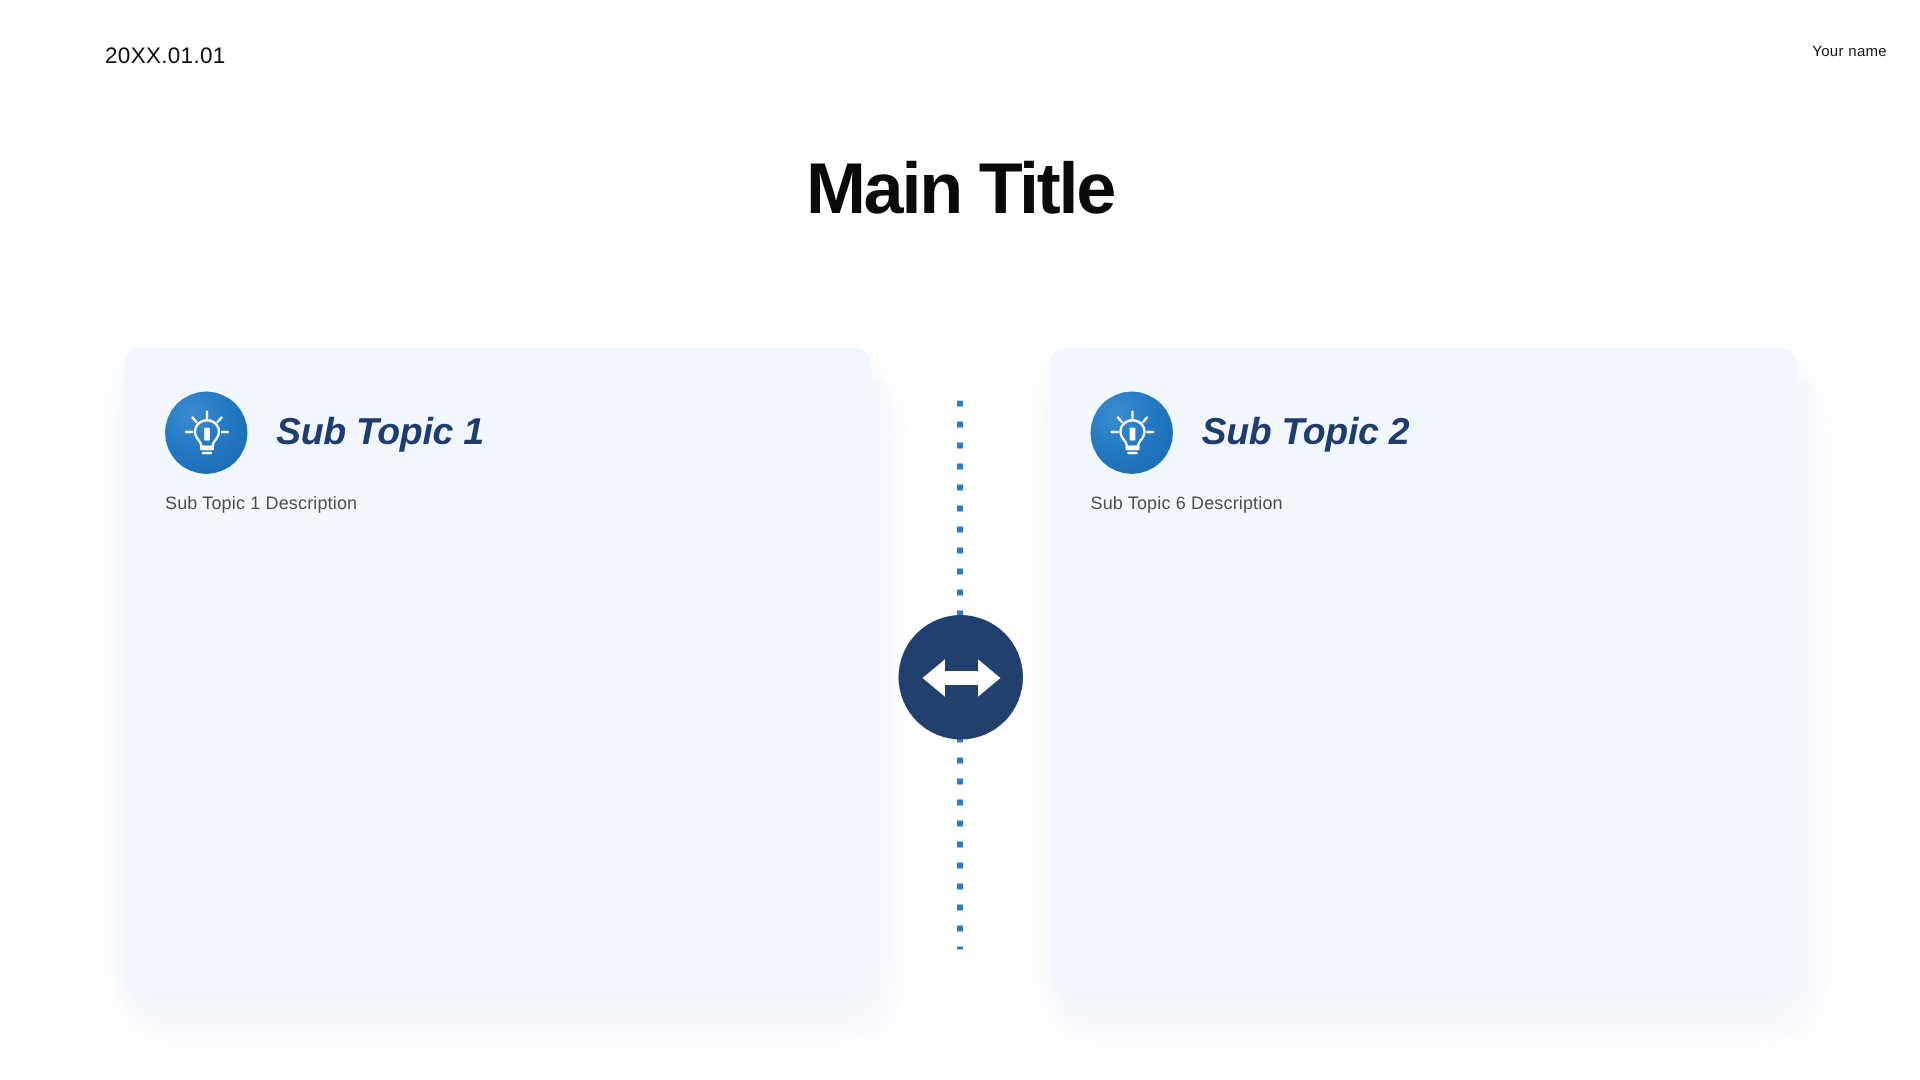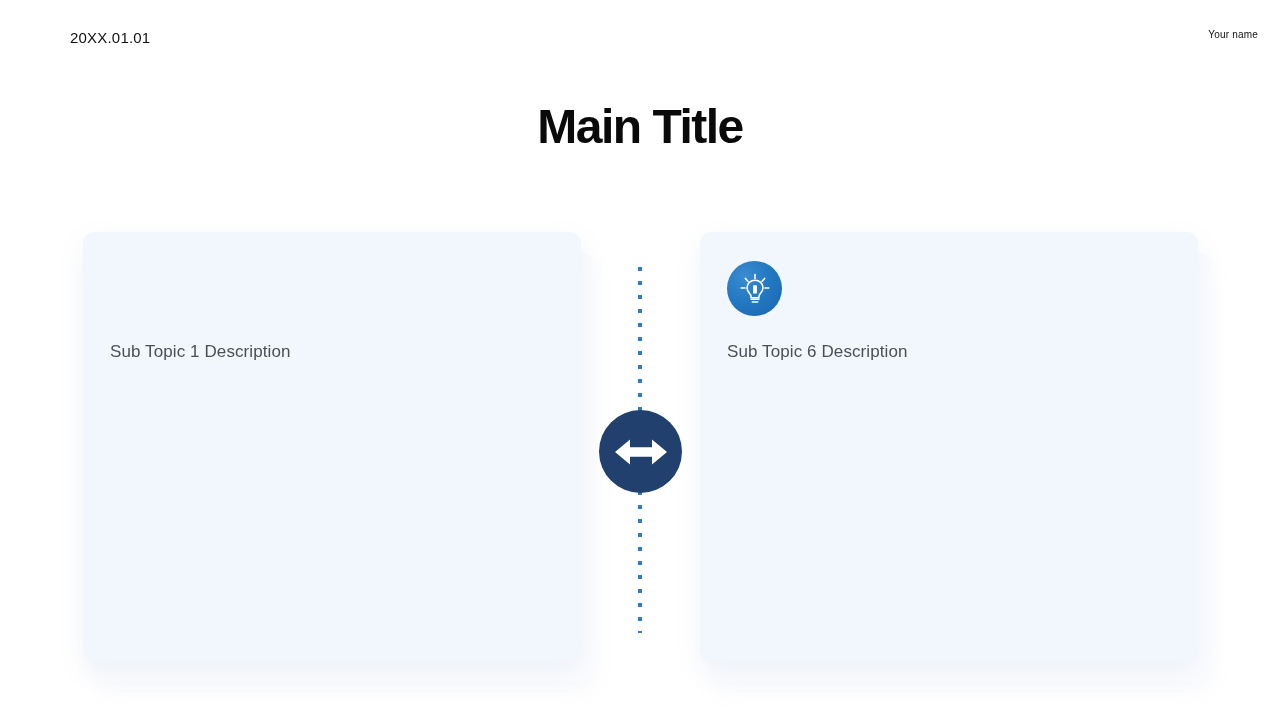--- a/index.html
+++ b/index.html
@@ -108,23 +108,23 @@
     font-size: 25px;
     font-weight: 700;
     font-style: italic;
     color: #1f3c6e;
     letter-spacing: -0.2px;
     white-space: nowrap;
   }
 
   .card-desc {
     position: absolute;
-    top: 110px;
+    top: 96px;
     left: 27px;
-    font-size: 17px;
+    font-size: 12px;
     color: #4b5058;
     letter-spacing: 0.1px;
     white-space: nowrap;
   }
 
   
   .divider {
     position: absolute;
     left: 638px;
     top: 267px;
@@ -157,40 +157,59 @@
   <div class="header-date">20XX.01.01</div>
   <div class="header-name">Your name</div>
 </div>
 
 <div class="main-title">Main Title</div>
 
 <div class="card-ghost ghost-left"></div>
 <div class="card-ghost ghost-right"></div>
 
 <div class="card card-left">
+  <div class="card-head">
+    <div class="bulb-circle">
+      <svg width="36" height="36" viewBox="0 0 36 36" aria-hidden="true">
+        <g stroke="#ffffff" stroke-width="1.6" stroke-linecap="round" fill="none">
+          <line x1="18" y1="3.5" x2="18" y2="7.5"></line>
+          <line x1="8.4" y1="7.4" x2="10.9" y2="10.3"></line>
+          <line x1="27.6" y1="7.4" x2="25.1" y2="10.3"></line>
+          <line x1="4.2" y1="17" x2="8.0" y2="17"></line>
+          <line x1="31.8" y1="17" x2="28.0" y2="17"></line>
+          <path d="M18 9.2c-4.5 0-8 3.4-8 7.6 0 2.7 1.4 4.4 2.6 5.8 0.9 1.1 1.5 1.9 1.5 3.1v1.1h7.8v-1.1c0-1.2 0.6-2 1.5-3.1 1.2-1.4 2.6-3.1 2.6-5.8 0-4.2-3.5-7.6-8-7.6z"></path>
+          <line x1="14.1" y1="28.3" x2="21.9" y2="28.3"></line>
+          <line x1="15.3" y1="31.0" x2="20.7" y2="31.0"></line>
+        </g>
+        <rect x="16.1" y="14.2" width="3.8" height="8.4" fill="#ffffff" rx="0.6"></rect>
+      </svg>
+    </div>
+    <div class="card-title">Sub Topic 1</div>
+  </div>
   <div class="card-desc">Sub Topic 1 Description</div>
 </div>
 
 <div class="card card-right">
   <div class="card-head">
     <div class="bulb-circle">
       <svg width="36" height="36" viewBox="0 0 36 36" aria-hidden="true">
         <g stroke="#ffffff" stroke-width="1.6" stroke-linecap="round" fill="none">
           <line x1="18" y1="3.5" x2="18" y2="7.5"></line>
           <line x1="8.4" y1="7.4" x2="10.9" y2="10.3"></line>
           <line x1="27.6" y1="7.4" x2="25.1" y2="10.3"></line>
           <line x1="4.2" y1="17" x2="8.0" y2="17"></line>
           <line x1="31.8" y1="17" x2="28.0" y2="17"></line>
           <path d="M18 9.2c-4.5 0-8 3.4-8 7.6 0 2.7 1.4 4.4 2.6 5.8 0.9 1.1 1.5 1.9 1.5 3.1v1.1h7.8v-1.1c0-1.2 0.6-2 1.5-3.1 1.2-1.4 2.6-3.1 2.6-5.8 0-4.2-3.5-7.6-8-7.6z"></path>
           <line x1="14.1" y1="28.3" x2="21.9" y2="28.3"></line>
           <line x1="15.3" y1="31.0" x2="20.7" y2="31.0"></line>
         </g>
         <rect x="16.1" y="14.2" width="3.8" height="8.4" fill="#ffffff" rx="0.6"></rect>
       </svg>
     </div>
+    <div class="card-title">Sub Topic 2</div>
   </div>
   <div class="card-desc">Sub Topic 6 Description</div>
 </div>
 
 <div class="divider"></div>
 
 <div class="arrow-badge">
   <svg width="56" height="34" viewBox="0 0 56 34" aria-hidden="true">
     <path d="M2 17 L17 4.5 L17 12.3 L39 12.3 L39 4.5 L54 17 L39 29.5 L39 21.7 L17 21.7 L17 29.5 Z" fill="#ffffff"></path>
   </svg>

